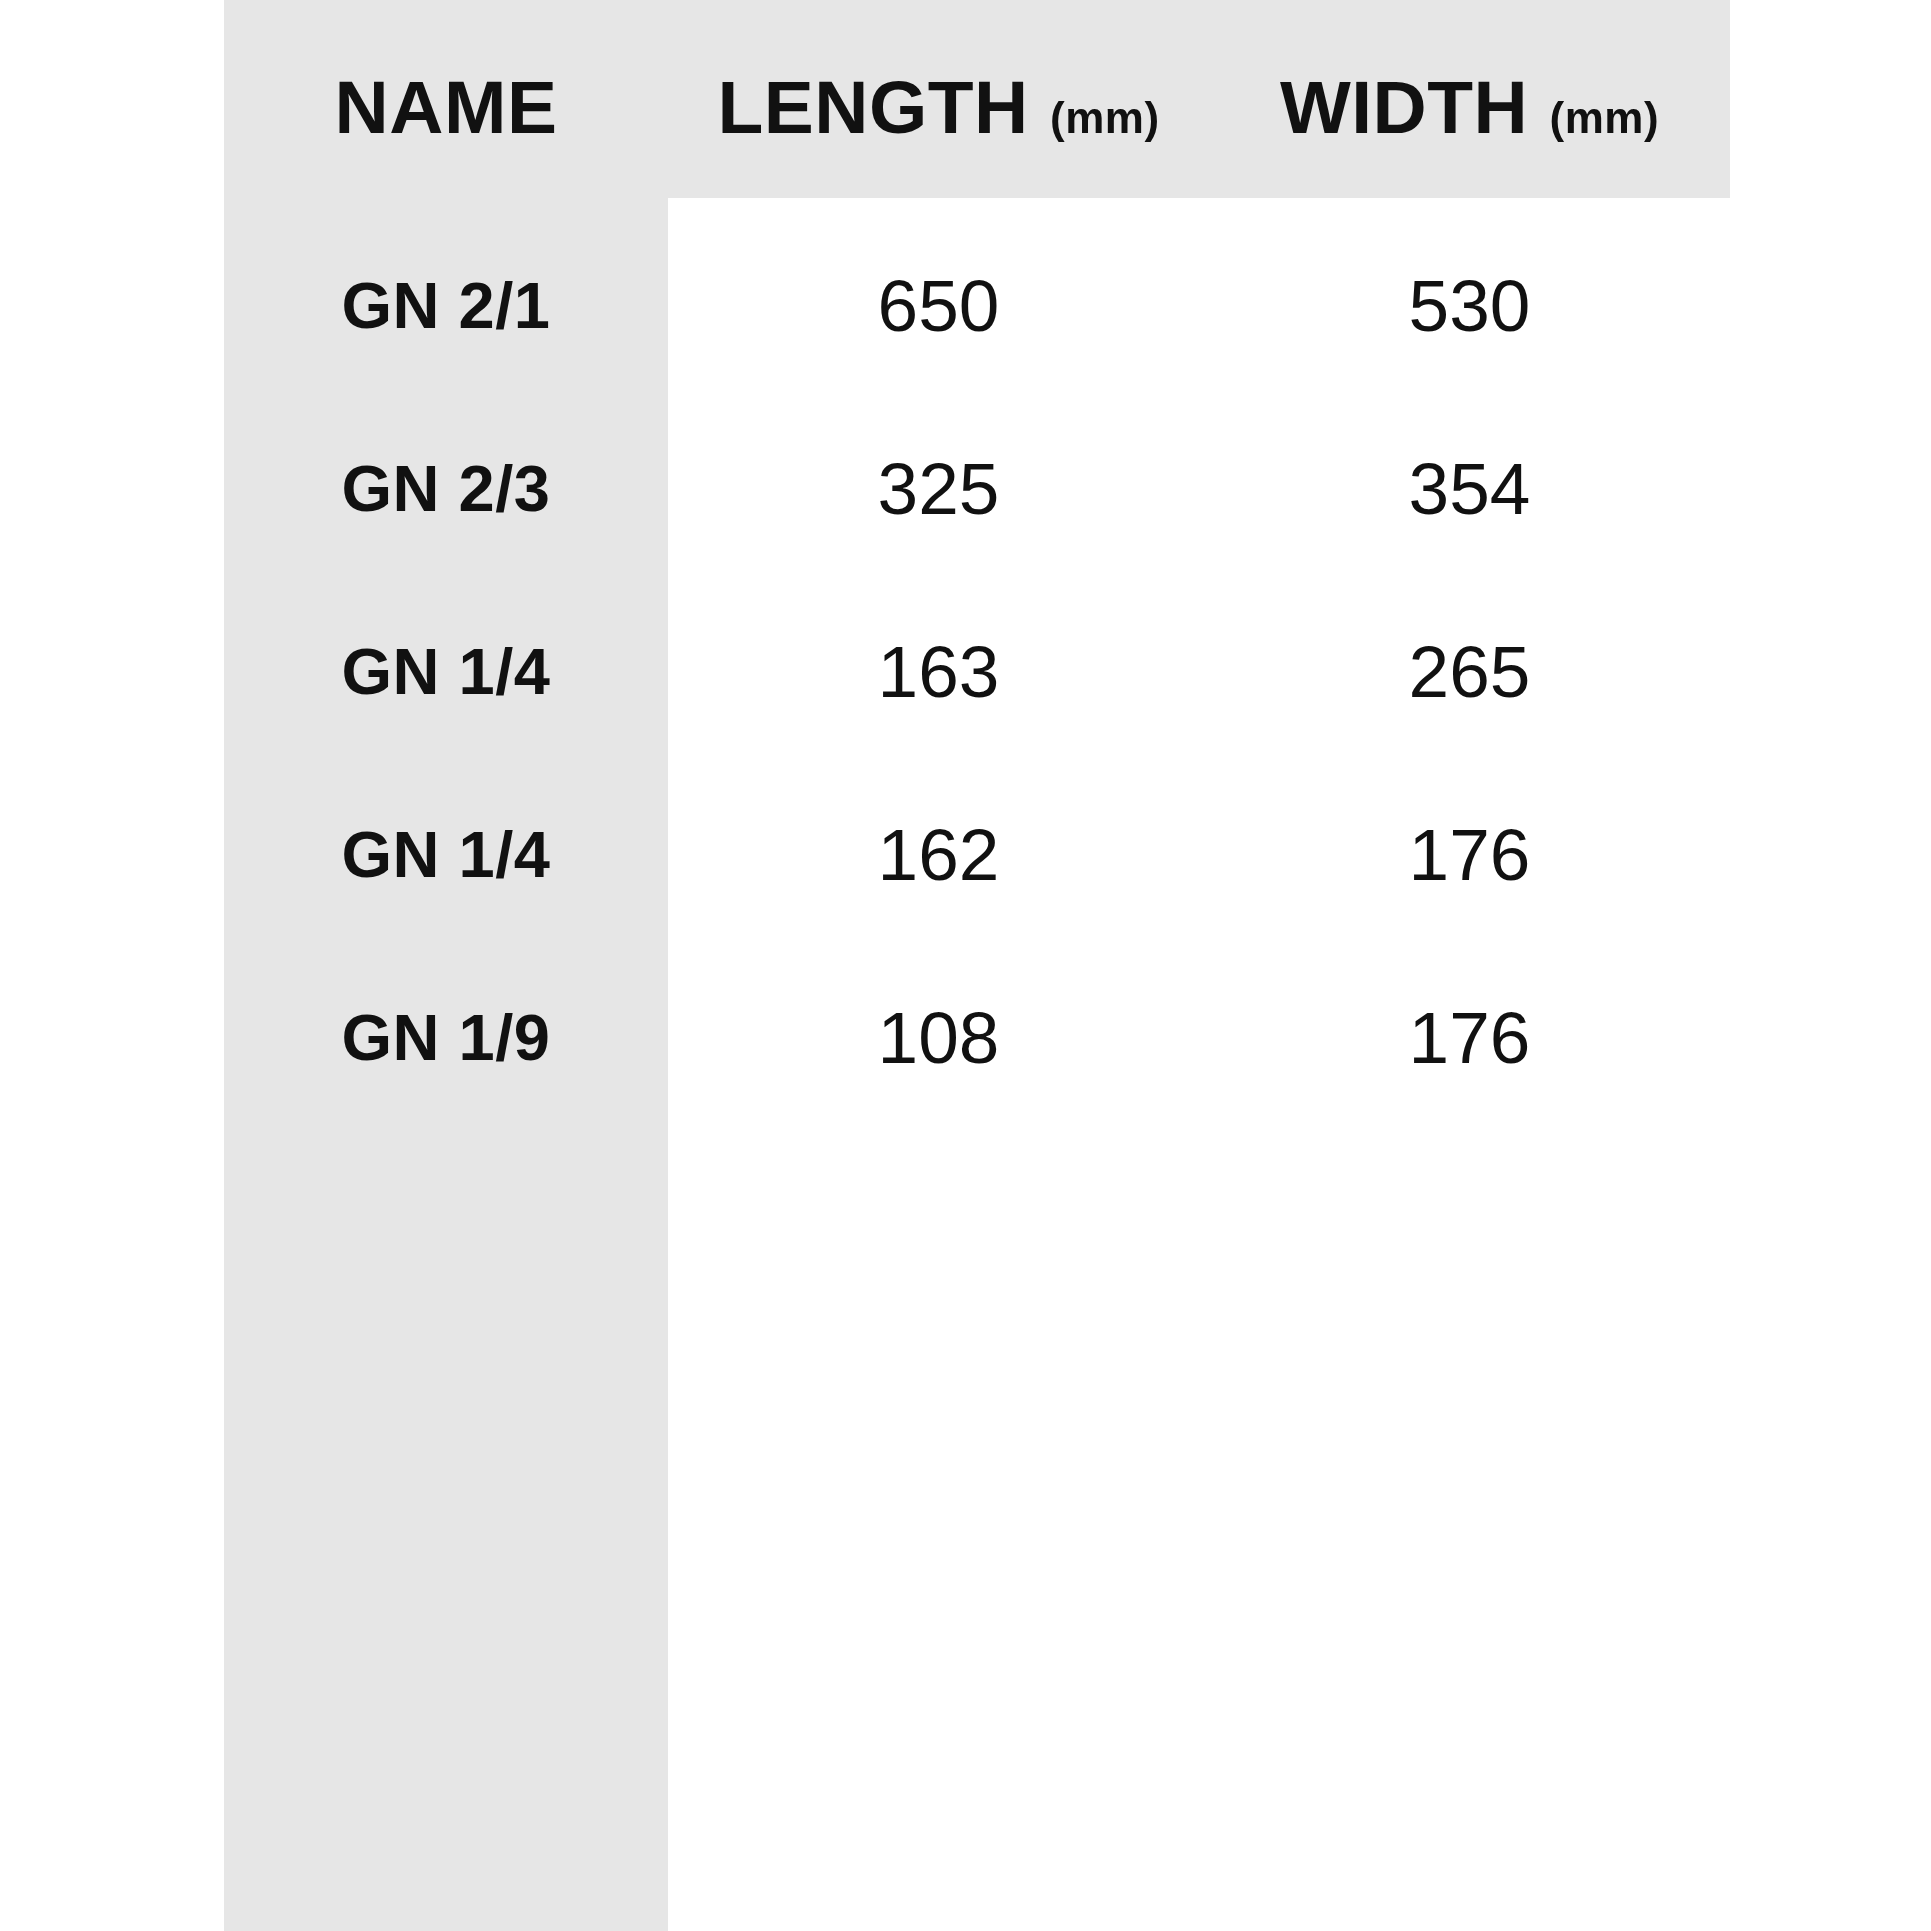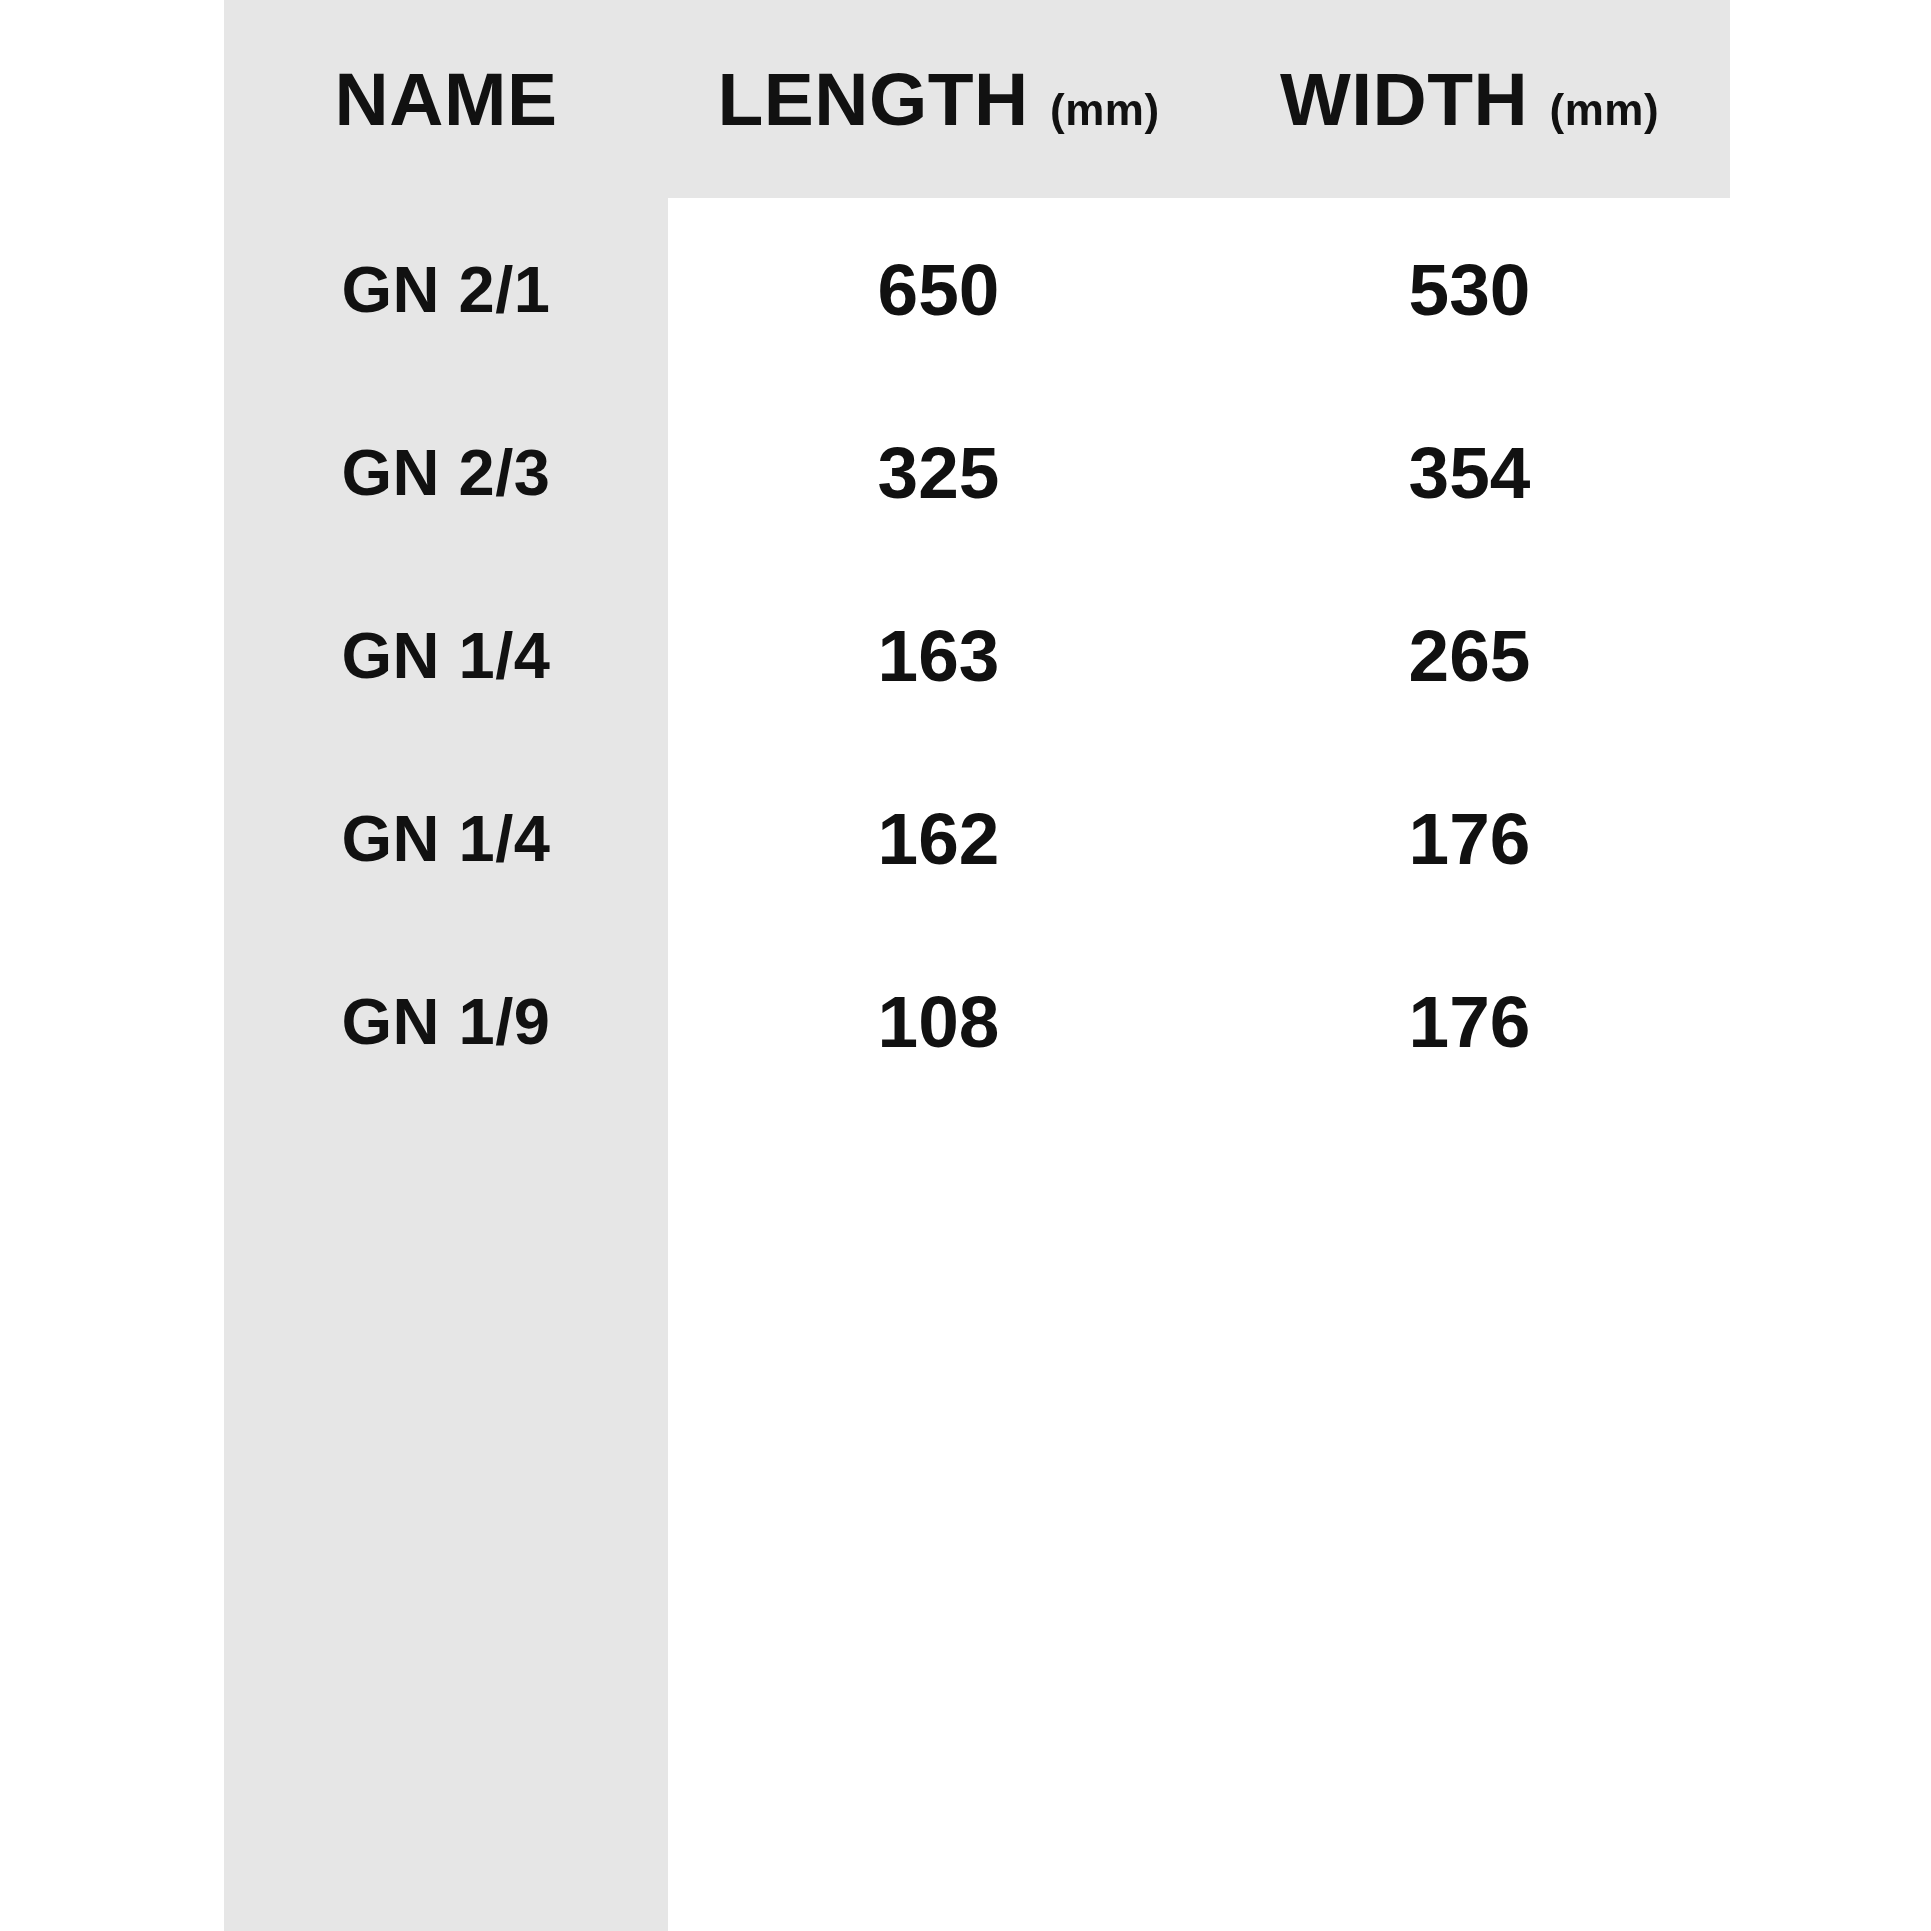--- a/index.html
+++ b/index.html
@@ -49,21 +49,21 @@
     width: 1506px;
     border-collapse: collapse;
     table-layout: fixed;
   }
 
   table.gn-table col.c-name  { width: 444px; }
   table.gn-table col.c-len   { width: 541px; }
   table.gn-table col.c-wid   { width: 521px; }
 
   th, td {
-    padding: 0;
+    padding: 8px;
     margin: 0;
     text-align: center;
     vertical-align: middle;
     background: transparent;
   }
 
   thead th {
     height: 198px;
     font-size: 75px;
     font-weight: 700;
@@ -85,21 +85,21 @@
     color: #111111;
   }
 
   tbody td.name-cell {
     font-weight: 700;
     font-size: 65px;
     letter-spacing: 0.5px;
   }
 
   tbody td.num-cell {
-    font-weight: 700;
+    font-weight: 400;
     font-size: 73px;
   }
 </style>
 </head>
 <body>
 
 <div class="sheet">
 
   <div class="name-band"></div>
   <div class="header-band"></div>

